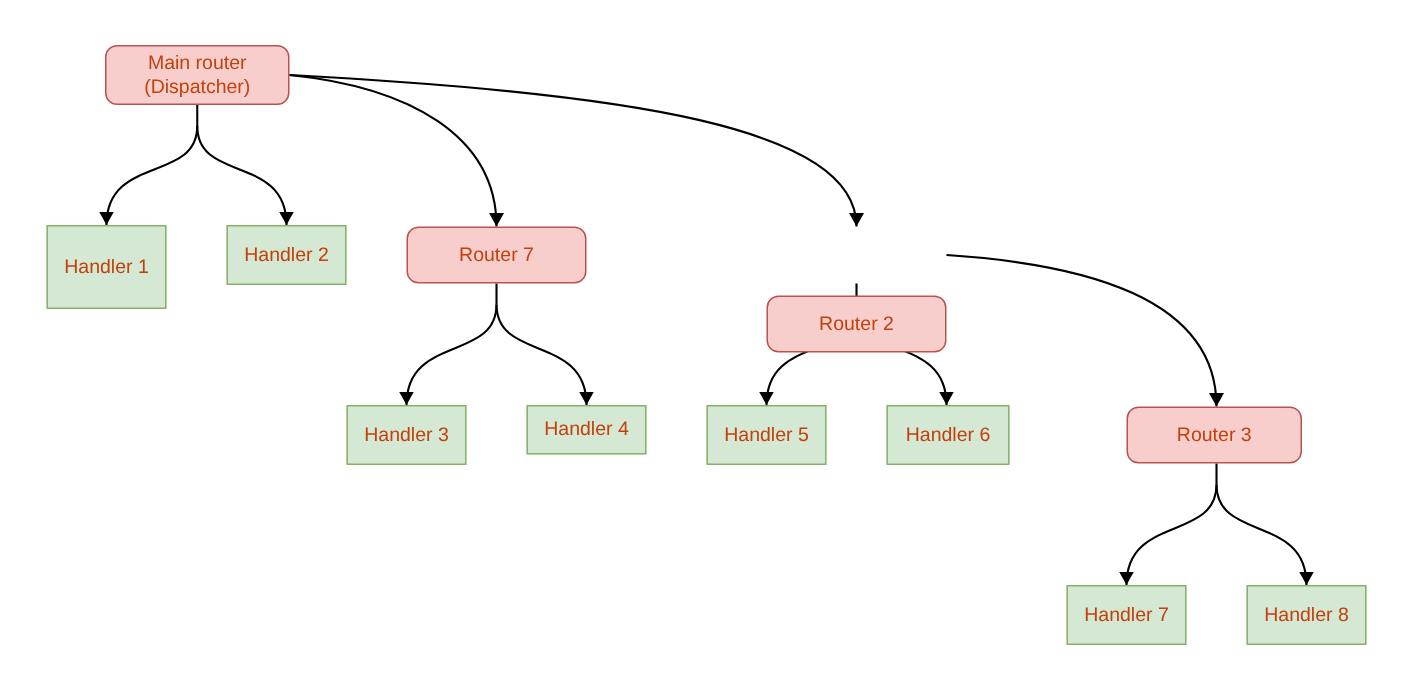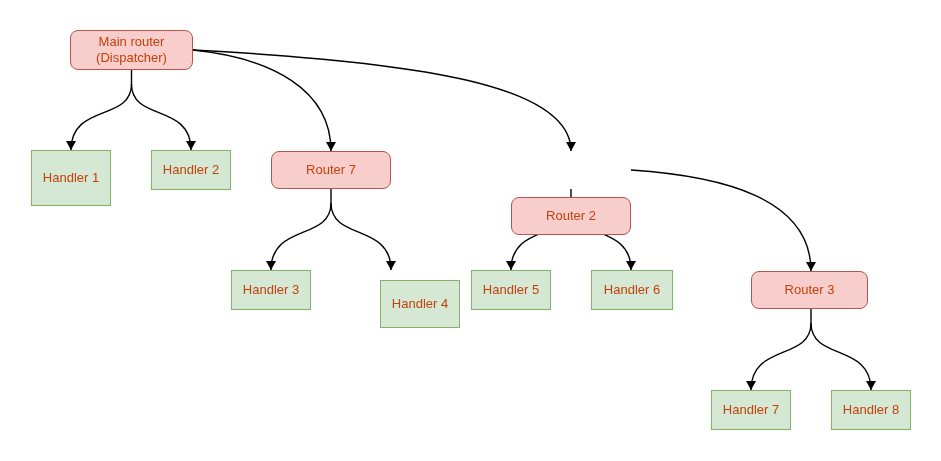--- a/index.html
+++ b/index.html
@@ -52,21 +52,21 @@
     border: 1.5px solid var(--handler-border, #82b366);
     border-radius: 0;
   }
   
   .n-main     { left: 70px;  top: 30px;  width: 123px; height: 40px; }
   .n-h1       { left: 31px;  top: 150px; width: 80px;  height: 56px; }
   .n-h2       { left: 151px; top: 150px; width: 80px;  height: 40px; }
   .n-r1       { left: 271px; top: 151px; width: 120px; height: 38px; }
   .n-r2       { left: 511px; top: 151px; width: 120px; height: 38px; margin-top: 46px; }
   .n-h3       { left: 231px; top: 270px; width: 80px;  height: 40px; }
-  .n-h4       { left: 351px; top: 280px; width: 80px;  height: 48px; margin-left: 29px; }
+  .n-h4       { left: 351px; top: 270px; width: 80px;  height: 33px; }
   .n-h5       { left: 471px; top: 270px; width: 80px;  height: 40px; }
   .n-h6       { left: 591px; top: 270px; width: 82px;  height: 40px; }
   .n-r3       { left: 751px; top: 271px; width: 117px; height: 38px; }
   .n-h7       { left: 711px; top: 390px; width: 80px;  height: 40px; }
   .n-h8       { left: 831px; top: 390px; width: 80px;  height: 40px; }
 </style>
 </head>
 <body>
 
 <div class="canvas">

